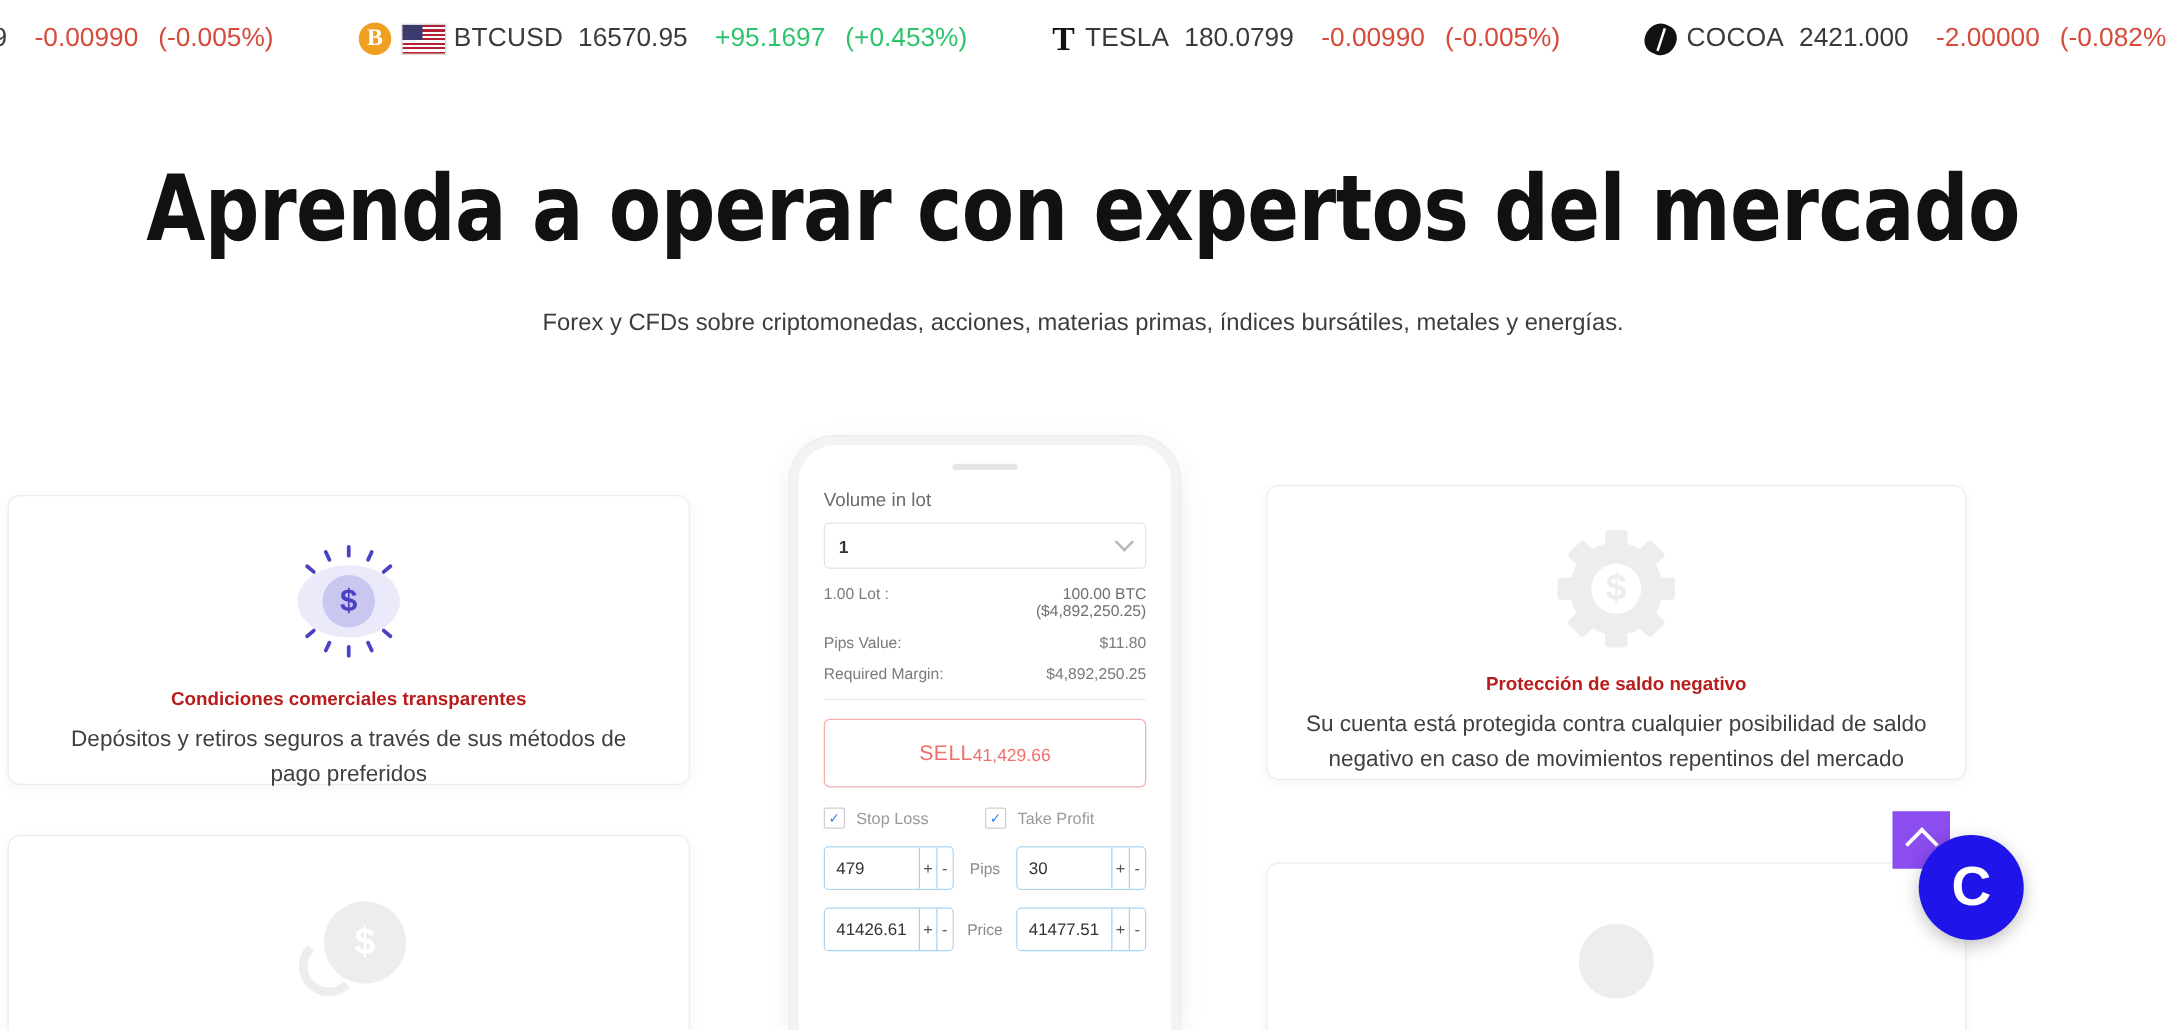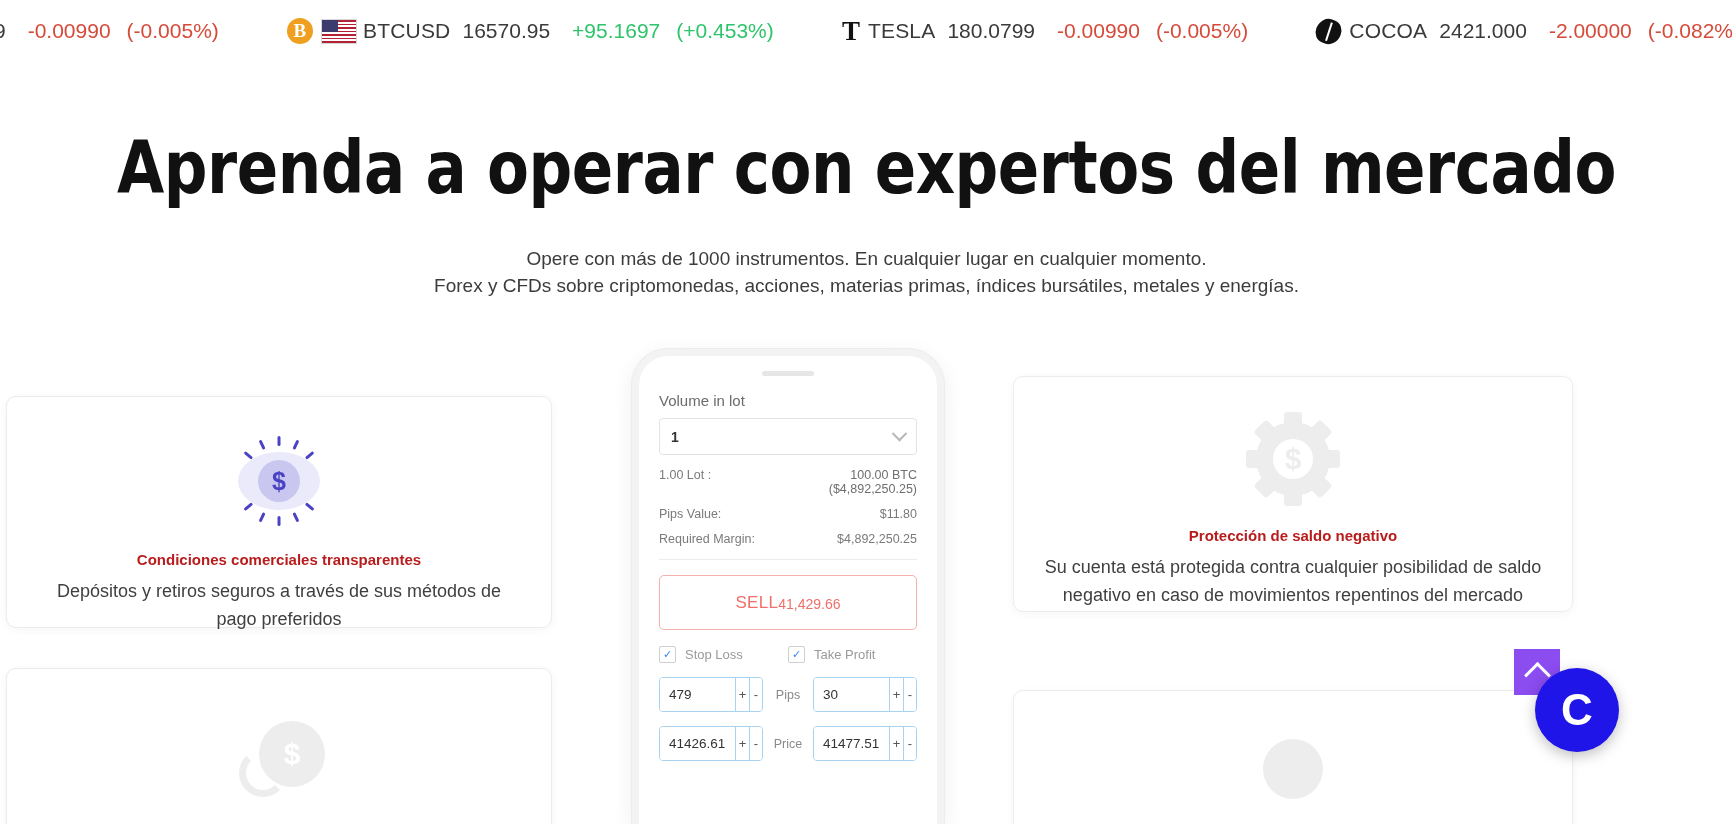--- a/index.html
+++ b/index.html
@@ -72,21 +72,21 @@
     text-align:center;box-sizing:border-box;
   }
   .card-title{
     font-size:15px;font-weight:bold;color:#b91c1c;margin:0;
   }
   .card-desc{
     font-size:18px;color:#3f3f3f;line-height:1.55;margin:10px auto 0;
   }
   #card-left{left:6px;top:396px;width:546px;height:232px;padding:36px 24px 0;}
   #card-left .card-desc{max-width:460px;}
-  #card-right{left:1013px;top:376px;width:560px;height:236px;padding:36px 30px 18px;}
+  #card-right{left:1013px;top:388px;width:560px;height:236px;padding:36px 30px 18px;}
   #card-right .card-desc{max-width:500px;}
   #card-left-2{left:6px;top:668px;width:546px;height:200px;padding:36px 24px 0;}
   #card-right-2{left:1013px;top:690px;width:560px;height:200px;padding:36px 30px 0;}
 
   
   .burst{position:relative;width:96px;height:96px;margin:0 auto 22px;}
   .burst .halo{
     position:absolute;left:50%;top:50%;transform:translate(-50%,-50%);
     width:82px;height:58px;border-radius:50%;background:#ebeafb;
   }
@@ -237,21 +237,20 @@
       <span class="tk-sym">COCOA</span>
       <span class="tk-price">2421.000</span>
       <span class="tk-chg down">-2.00000</span>
       <span class="tk-pct down">(-0.082%</span>
     </div>
   </div>
 
   <div class="hero">
     <h1>Aprenda a operar con expertos del mercado</h1>
     <div class="sub">
-      <div>Opere con más de 1000 instrumentos. En cualquier lugar en cualquier momento.</div>
       <div>Forex y CFDs sobre criptomonedas, acciones, materias primas, índices bursátiles, metales y energías.</div>
     </div>
   </div>
 
   <div class="card" id="card-left">
     <div class="burst">
       <div class="halo"></div>
       <div class="coin">
           <span>$</span>
         </div>

